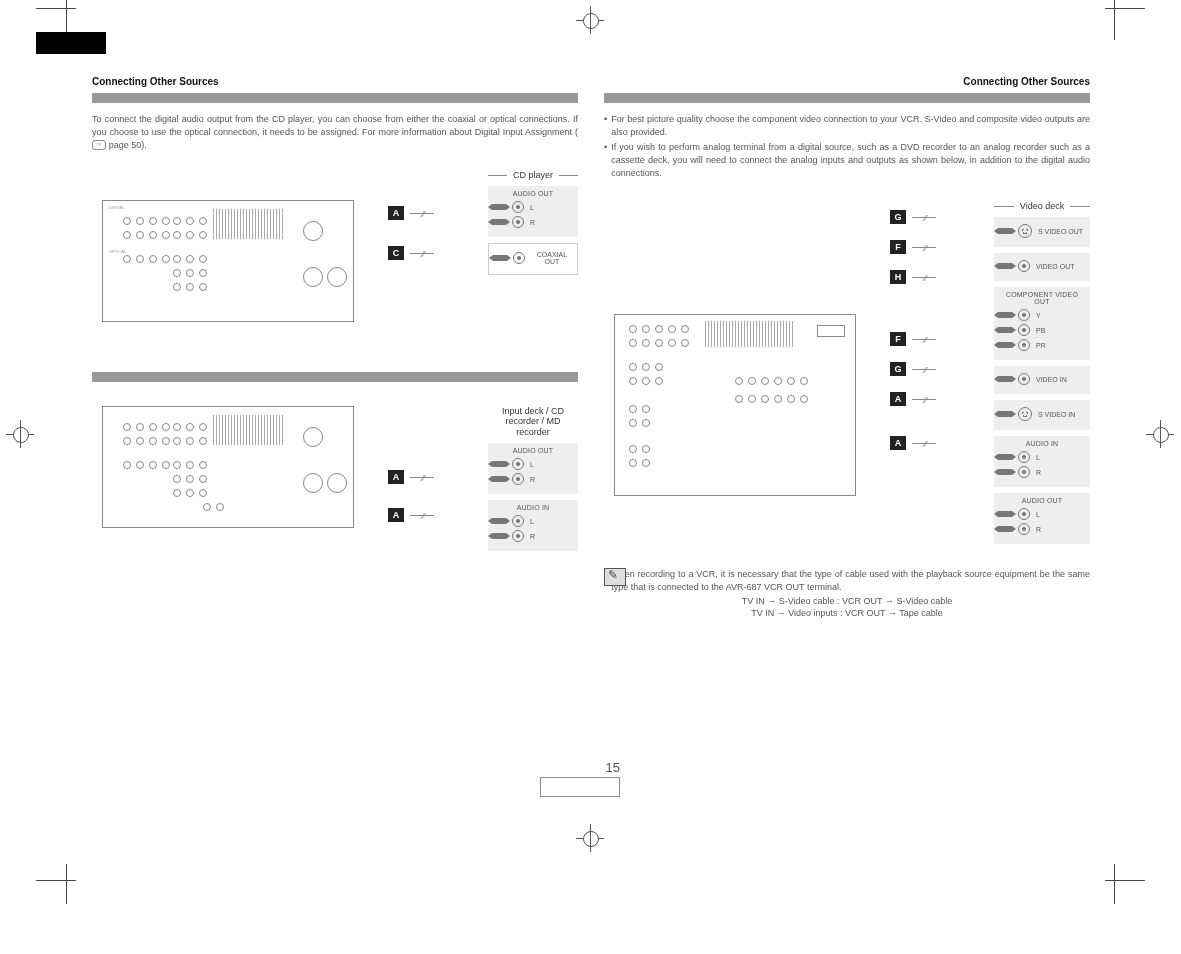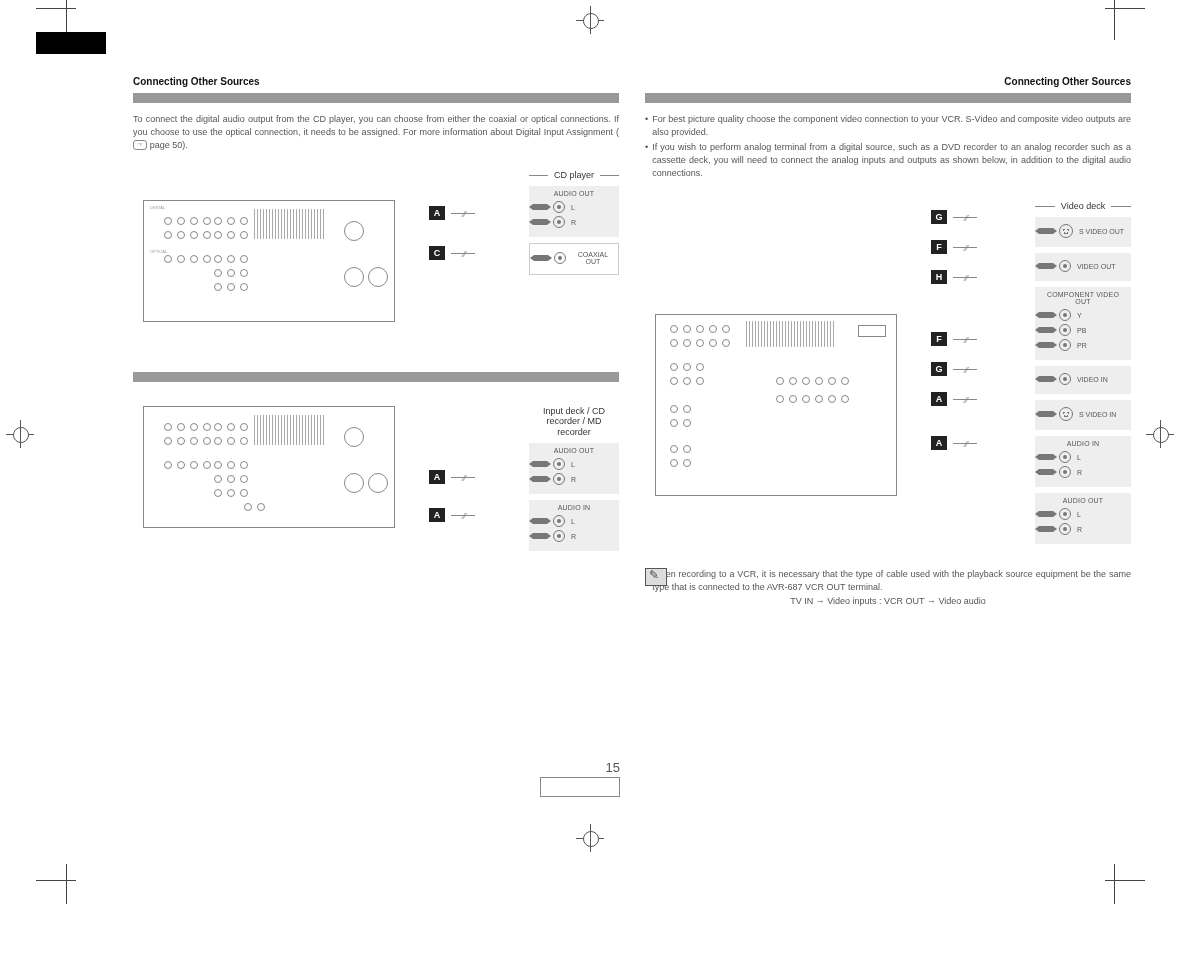--- a/index.html
+++ b/index.html
@@ -61,21 +61,20 @@
     position: absolute;
     left: 36px; top: 32px;
     width: 70px; height: 22px;
     background: #000;
   }
 
   
   .col {
     position: absolute;
     width: 486px;
-    margin-left: 41px;
   }
   .col-left  { left: 92px;  top: 76px; }
   .col-right { left: 604px; top: 76px; }
 
   .sec-header {
     font-size: 10px;
     font-weight: bold;
     color: #111;
     margin-bottom: 6px;
   }
@@ -835,21 +834,24 @@
 
     <div class="note-block">
       <div class="note-icon"></div>
       <div class="note-list">
         <div class="row">
             <div>•</div>
             <div>When recording to a VCR, it is necessary that the type of cable used with the playback source equipment be the same type that is connected to the AVR-687 VCR OUT terminal.</div>
           </div>
       </div>
       <div class="note-sub">
-        <span>TV IN </span><span class="arrow">→</span><span> Video inputs : VCR OUT </span><span class="arrow">→</span><span> Video audio</span>
+        <span>TV IN </span><span class="arrow">→</span><span> S-Video cable : VCR OUT </span><span class="arrow">→</span><span> S-Video cable</span>
+      </div>
+      <div class="note-sub">
+        <span>TV IN </span><span class="arrow">→</span><span> Video inputs : VCR OUT </span><span class="arrow">→</span><span> Tape cable</span>
       </div>
     </div>
   </div>
 
   <div class="pagenum-wrap">
     <div class="pagenum">15</div>
     <div class="pagebox"></div>
   </div>
 
 </div>

